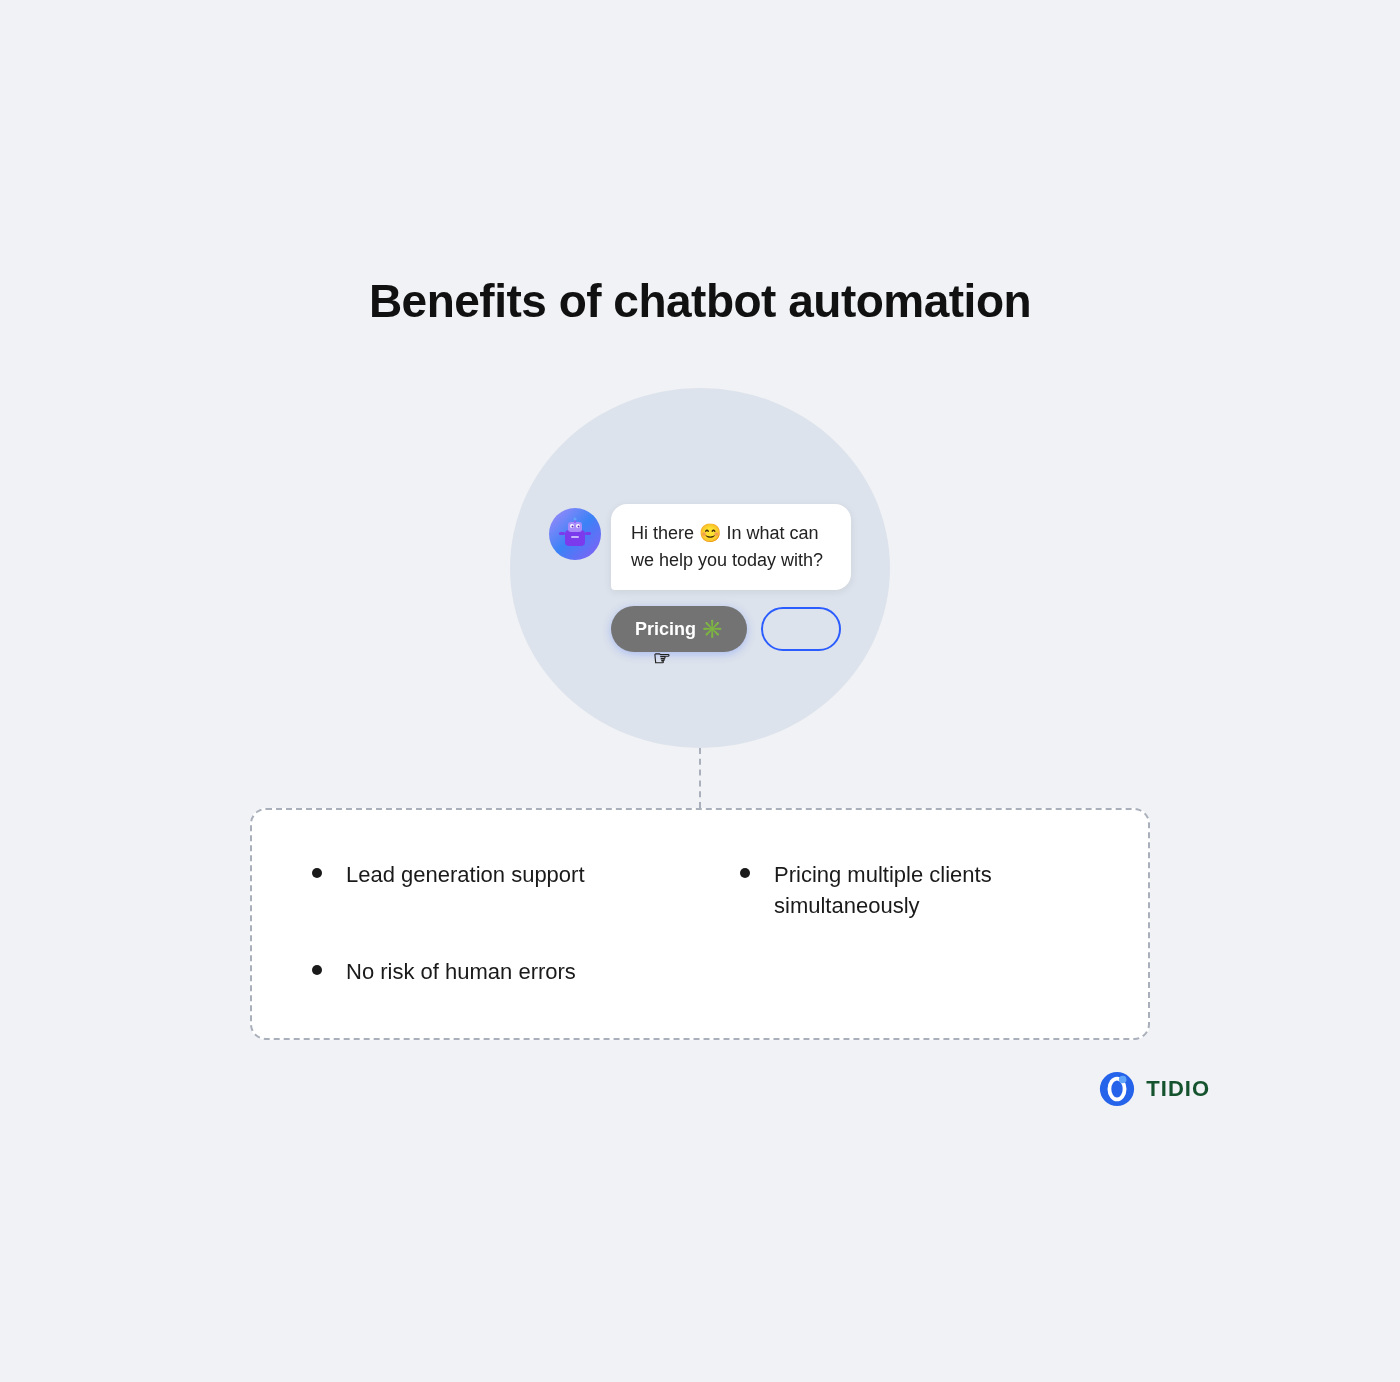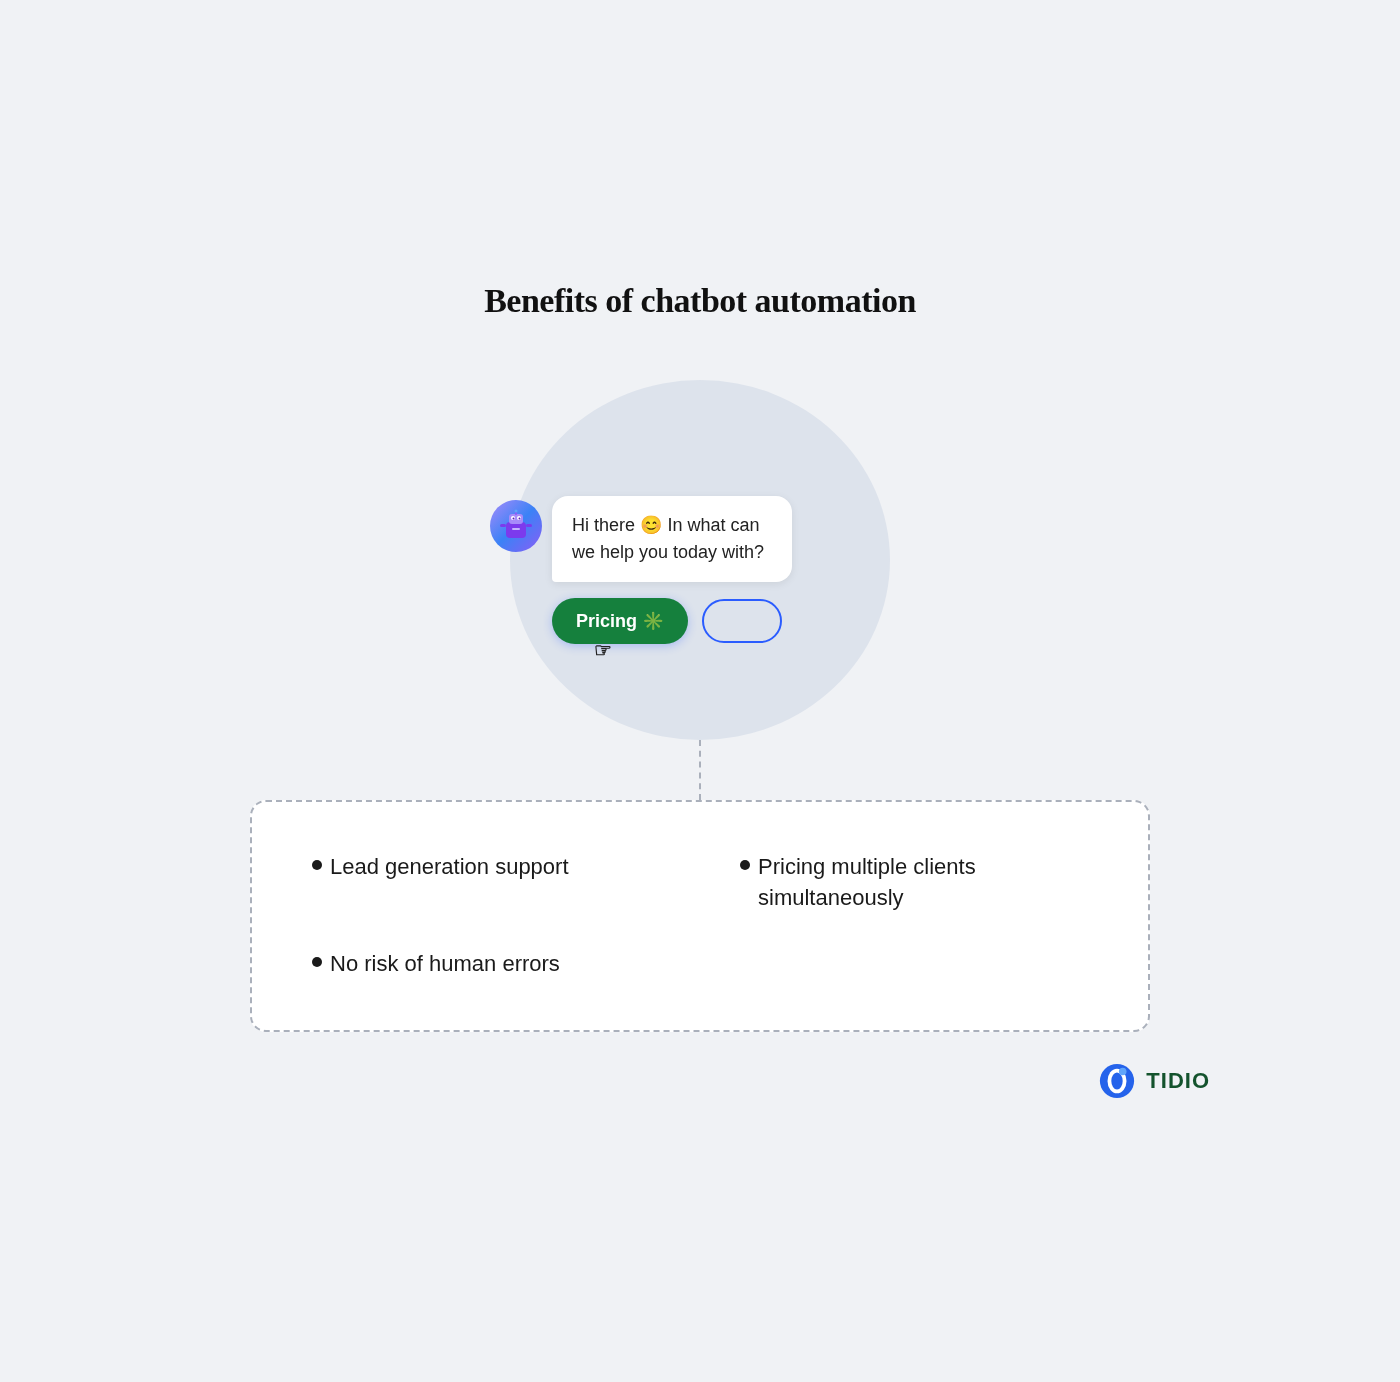--- a/index.html
+++ b/index.html
@@ -18,37 +18,36 @@
       background: #f0f2f5;
       width: 1100px;
       max-width: 100%;
       display: flex;
       flex-direction: column;
       align-items: center;
       padding: 60px 40px 60px;
     }
 
     .main-title {
-      font-size: 34px;
+      font-size: 46px;
       font-weight: 800;
       color: #111;
       text-align: center;
       margin-bottom: 60px;
       letter-spacing: -0.5px;
-      font-family: Liberation Serif, serif;
     }
 
     
     .chat-area {
       position: relative;
       width: 420px;
       height: 360px;
       display: flex;
       align-items: center;
-      justify-content: flex-start;
+      justify-content: center;
       margin-bottom: 0;
     }
 
     .chat-circle {
       width: 380px;
       height: 360px;
       background: #dde3ec;
       border-radius: 50%;
       position: absolute;
       top: 0;
@@ -97,21 +96,21 @@
     }
 
     .buttons-row {
       display: flex;
       gap: 14px;
       padding-left: 62px;
       align-items: center;
     }
 
     .pricing-btn {
-      background: #15803d;
+      background: #737373;
       color: white;
       border: none;
       border-radius: 30px;
       padding: 12px 24px;
       font-size: 18px;
       font-weight: 600;
       cursor: pointer;
       display: flex;
       align-items: center;
       gap: 8px;
@@ -151,21 +150,21 @@
       background: white;
       padding: 50px 60px;
       display: grid;
       grid-template-columns: 1fr 1fr;
       gap: 36px 80px;
     }
 
     .benefit-item {
       display: flex;
       align-items: flex-start;
-      gap: 8px;
+      gap: 24px;
       font-size: 22px;
       color: #1a1a1a;
       line-height: 1.4;
     }
 
     .bullet {
       width: 10px;
       height: 10px;
       background: #1a1a1a;
       border-radius: 50%;

